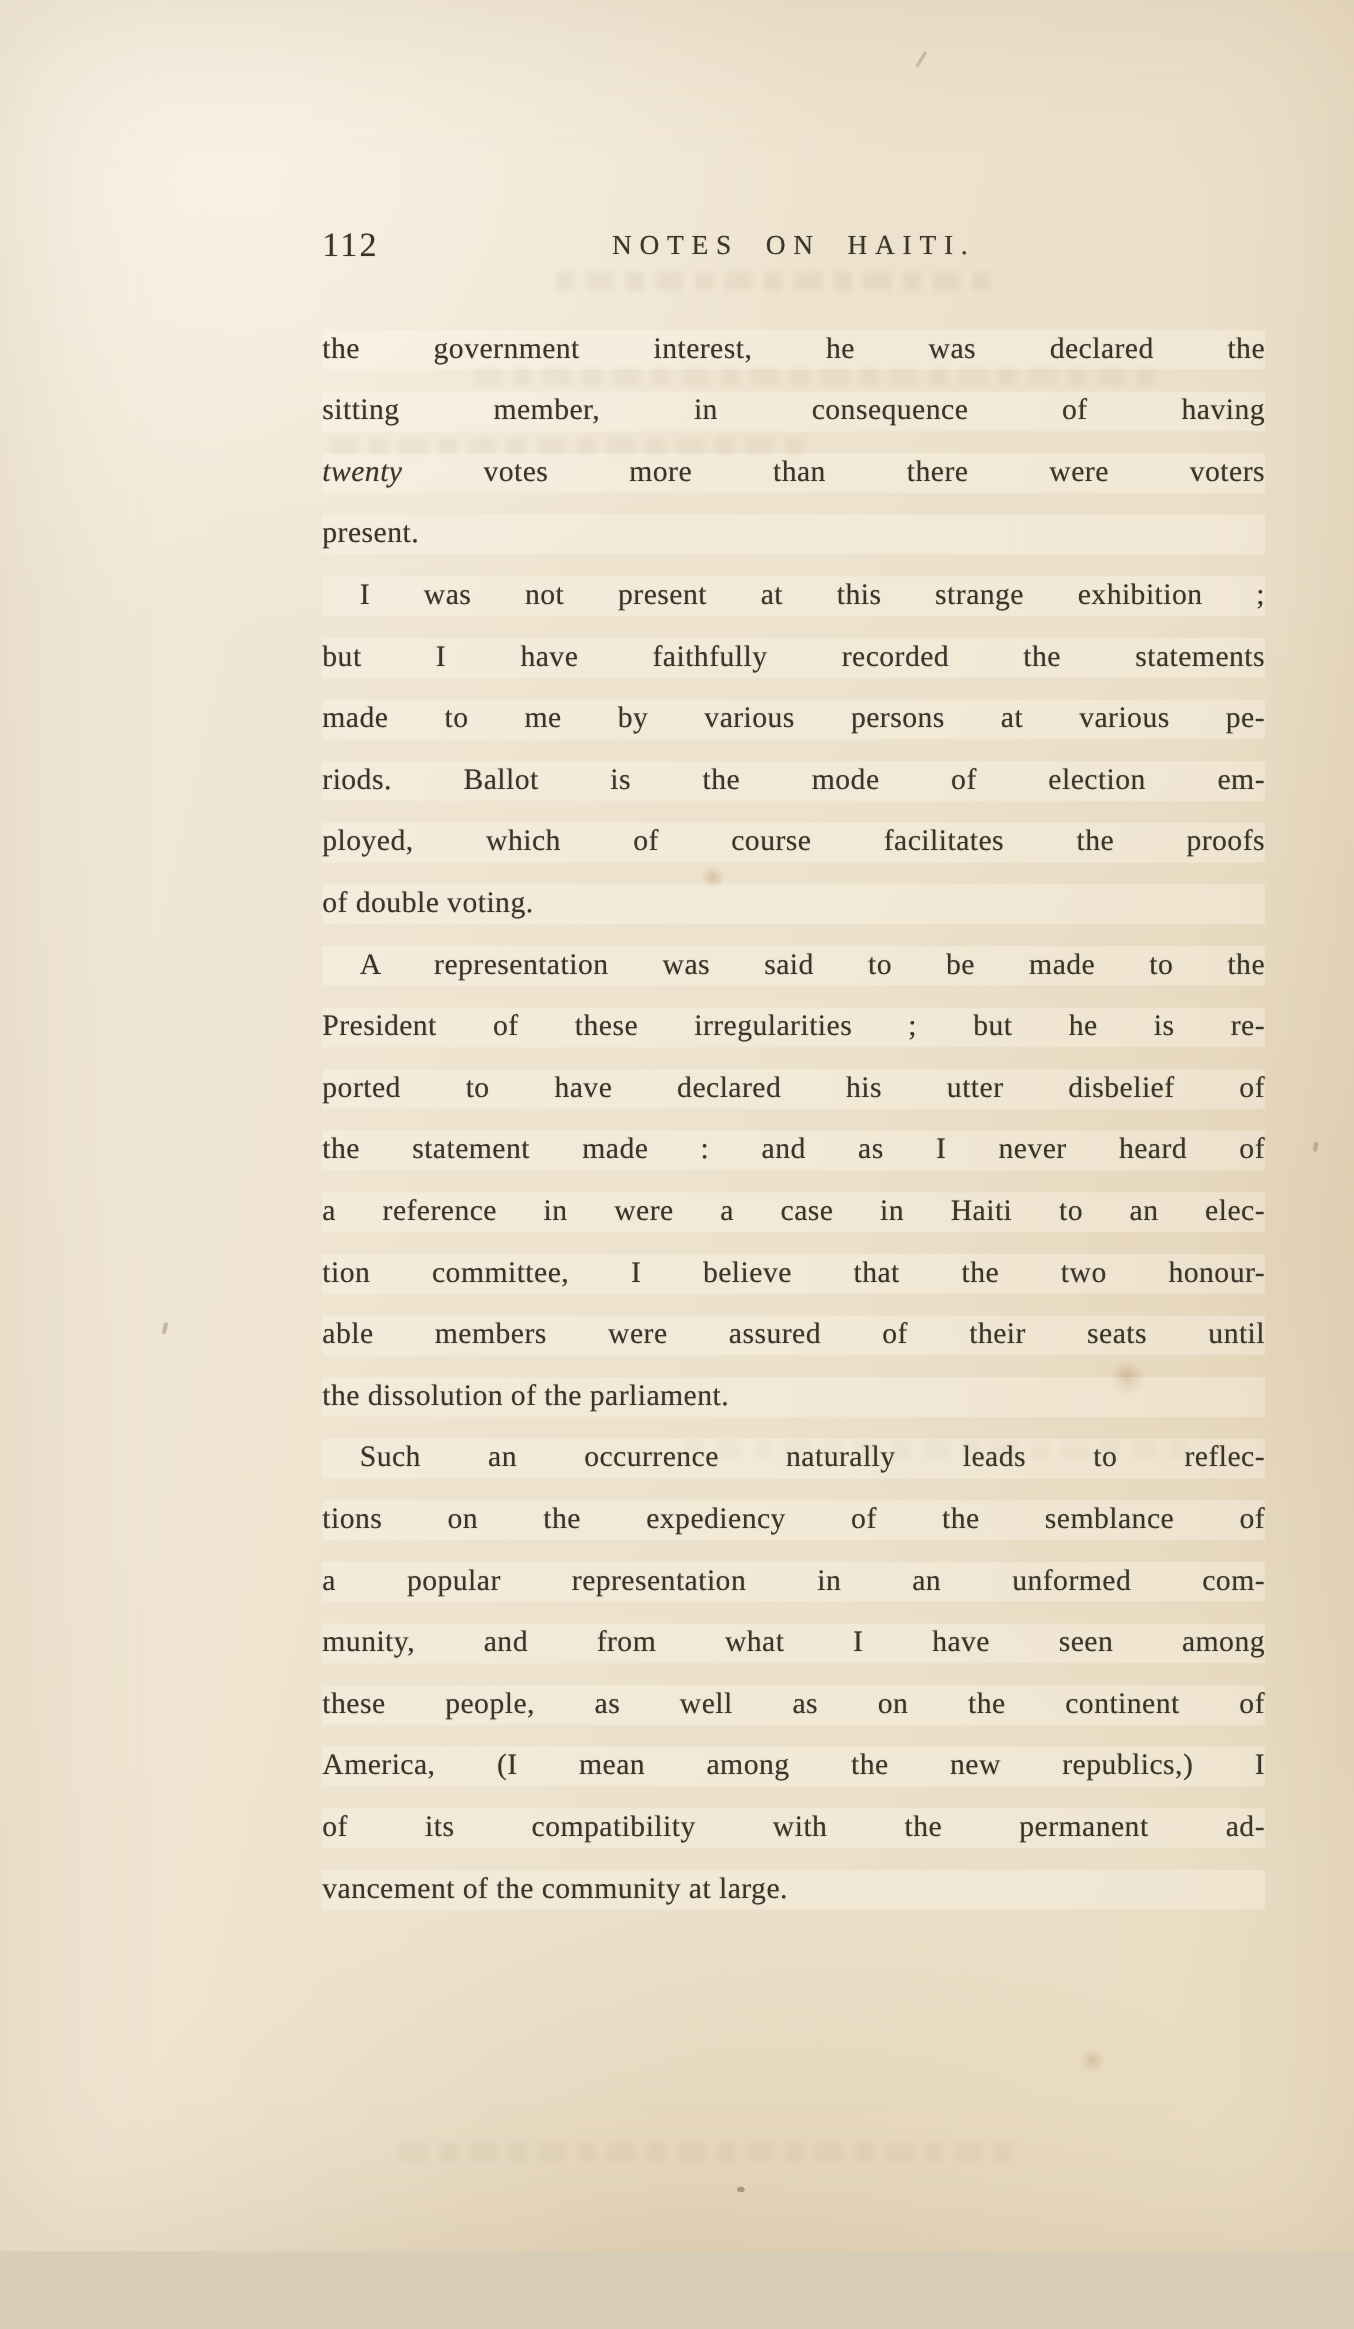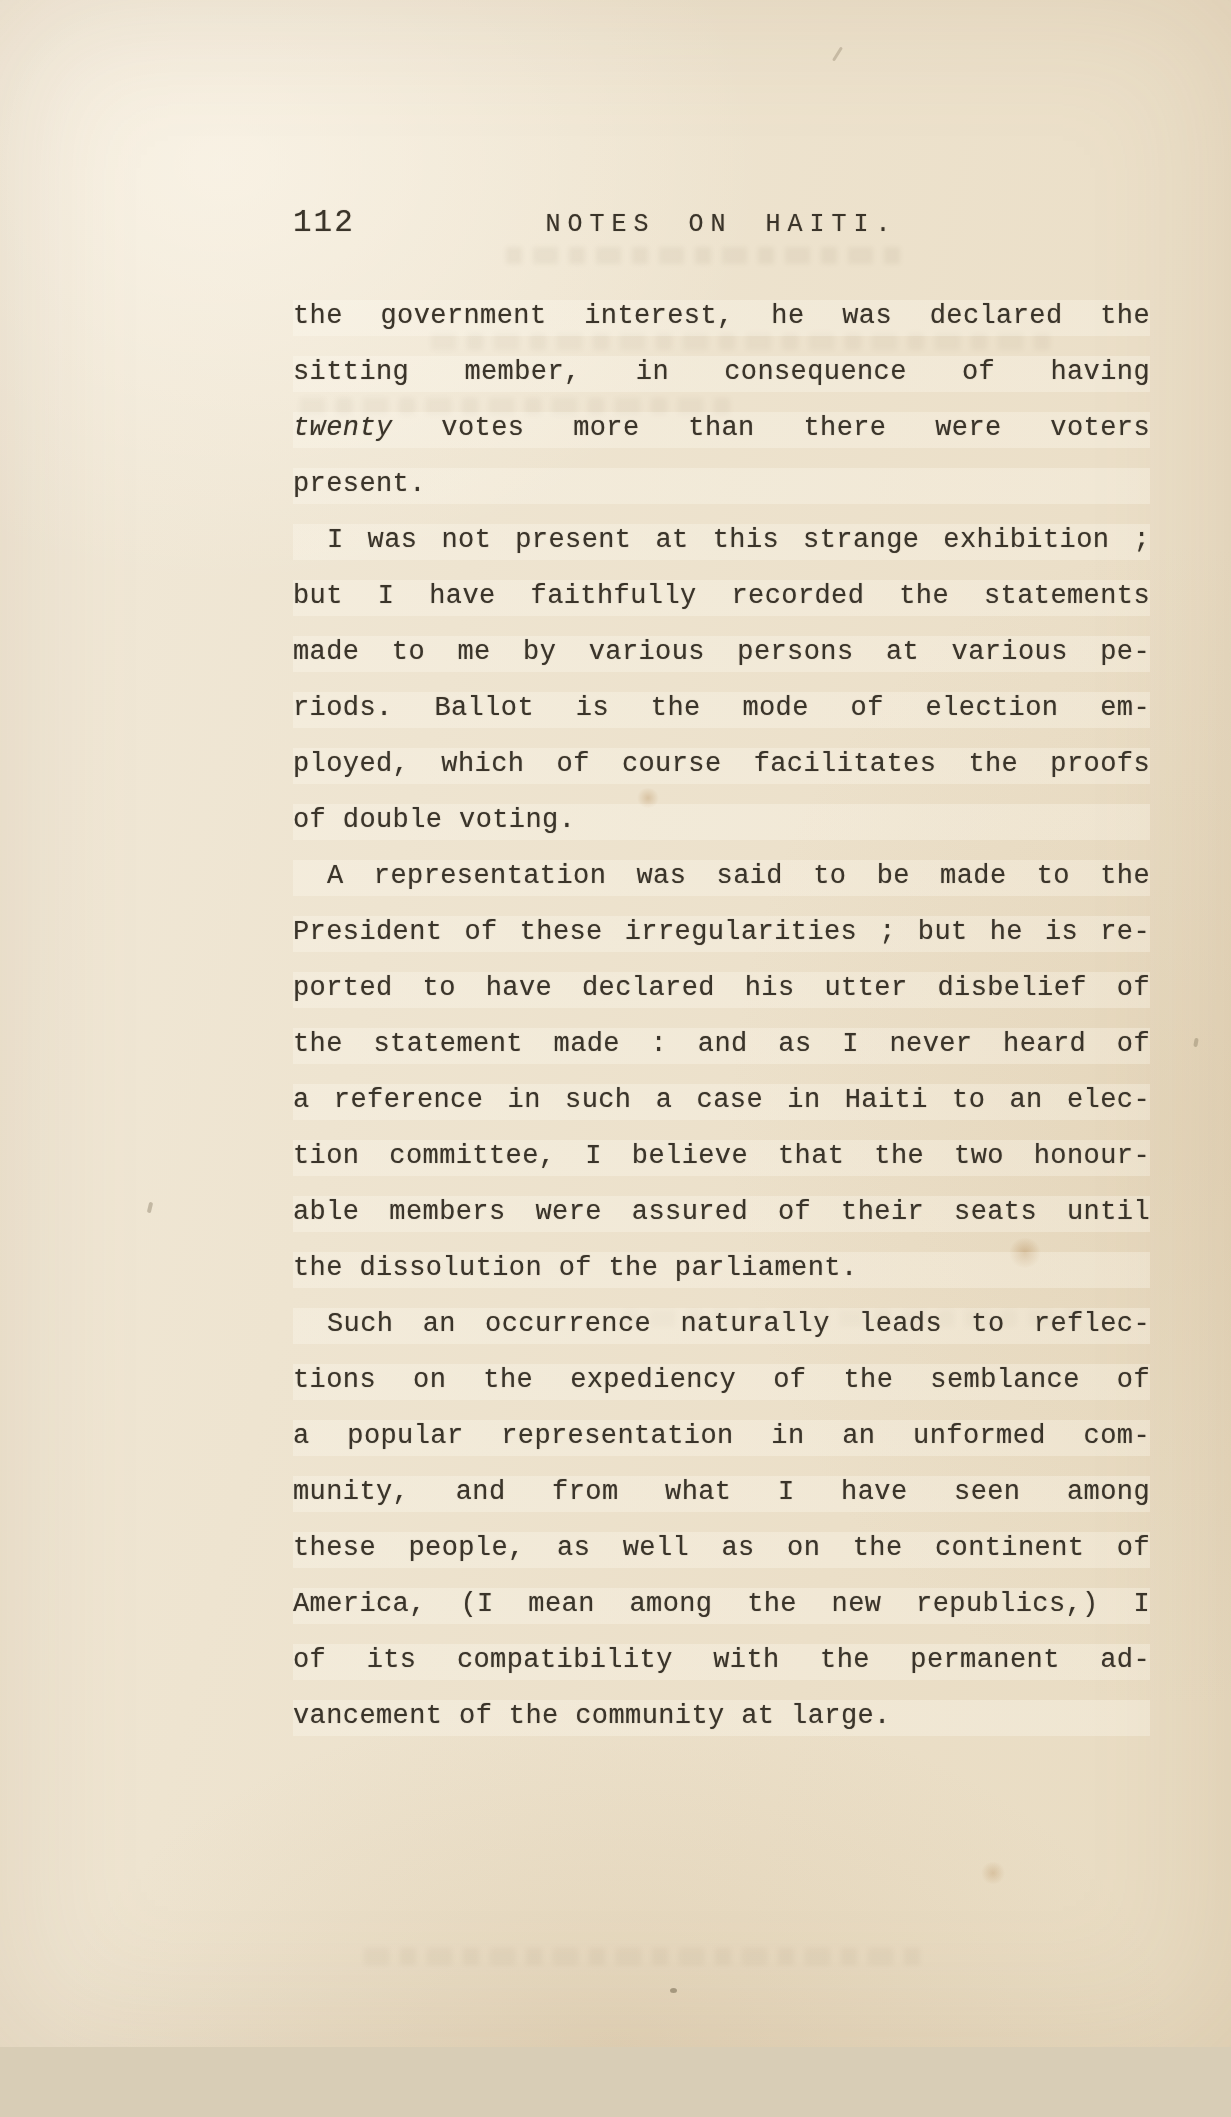--- a/index.html
+++ b/index.html
@@ -5,21 +5,21 @@
   html, body {
     margin: 0;
     padding: 0;
     background: #d8cdb6;
   }
   .page {
     position: relative;
     width: 1231px;
     height: 2047px;
     overflow: hidden;
-    font-family: Liberation Mono, monospace;
+    font-family: Liberation Serif, serif;
     color: #3a342a;
     background:
       radial-gradient(ellipse 900px 700px at 18% 8%, rgba(255,250,240,0.55), rgba(255,250,240,0) 60%),
       radial-gradient(ellipse 700px 900px at 96% 55%, rgba(205,180,140,0.18), rgba(205,180,140,0) 65%),
       radial-gradient(ellipse 800px 500px at 50% 100%, rgba(196,170,128,0.22), rgba(196,170,128,0) 70%),
       linear-gradient(104deg, #f1e9d9 0%, #eee4d0 35%, #ebdfc8 70%, #e8dbc1 100%);
     box-shadow: inset 0 0 140px rgba(160,130,90,0.18);
   }
   
   .line {
@@ -131,21 +131,21 @@
         <div class="line just"><span>made to me by various persons at various pe-</span></div>
         <div class="line just"><span>riods. Ballot is the mode of election em-</span></div>
         <div class="line just"><span>ployed, which of course facilitates the proofs</span></div>
         <div class="line"><span>of double voting.</span></div>
       </div>
       <div class="paragraph">
         <div class="line just indent"><span>A representation was said to be made to the</span></div>
         <div class="line just"><span>President of these irregularities ; but he is re-</span></div>
         <div class="line just"><span>ported to have declared his utter disbelief of</span></div>
         <div class="line just"><span>the statement made : and as I never heard of</span></div>
-        <div class="line just"><span>a reference in such a case in Haiti to an elec-</span></div>
+        <div class="line just"><span>a reference in were a case in Haiti to an elec-</span></div>
         <div class="line just"><span>tion committee, I believe that the two honour-</span></div>
         <div class="line just"><span>able members were assured of their seats until</span></div>
         <div class="line"><span>the dissolution of the parliament.</span></div>
       </div>
       <div class="paragraph">
         <div class="line just indent"><span>Such an occurrence naturally leads to reflec-</span></div>
         <div class="line just"><span>tions on the expediency of the semblance of</span></div>
         <div class="line just"><span>a popular representation in an unformed com-</span></div>
         <div class="line just"><span>munity, and from what I have seen among</span></div>
         <div class="line just"><span>these people, as well as on the continent of</span></div>

